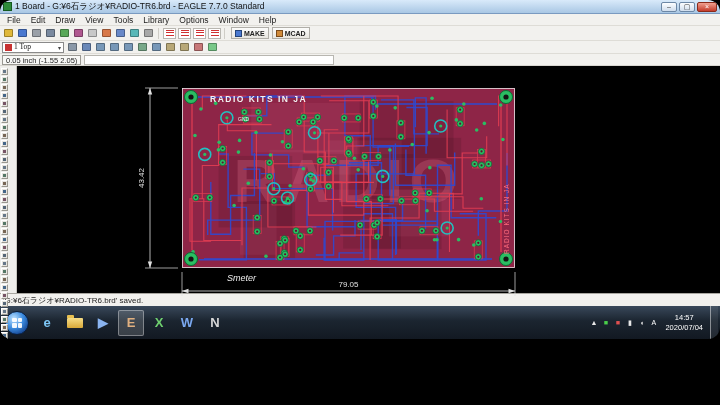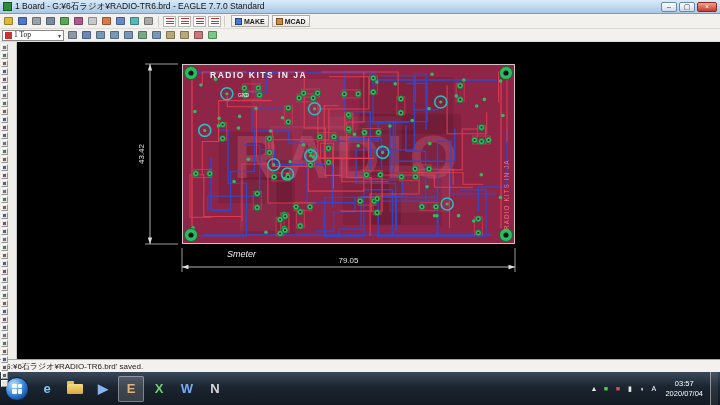--- a/index.html
+++ b/index.html
@@ -1,18 +1,18 @@
 <!DOCTYPE html>
 <html><head>
 <meta charset="utf-8">
 <style>
   html,body{margin:0;padding:0;background:#000;}
   *{box-sizing:border-box;}
-  #app{width:720px;height:405px;position:relative;font-family:"Liberation Sans",sans-serif;
-       display:flex;flex-direction:column;overflow:hidden;background:#000;}
+  #app{width:720px;height:339px;position:relative;font-family:"Liberation Sans",sans-serif;
+       display:flex;flex-direction:column;overflow:hidden;background:#000;border-radius:12px;}
 
   
   .titlebar{height:14px;flex:0 0 auto;background:linear-gradient(#d9eafa,#a9c7e4);
             display:flex;align-items:center;padding:0 2px;border-bottom:1px solid #7a9ac0;}
   .app-ico{width:9px;height:9px;background:#2e8b3a;border:1px solid #145a20;margin:0 3px 0 1px;flex:0 0 auto;}
   .title-text{font-size:8.5px;color:#111;white-space:nowrap;overflow:hidden;flex:1;}
   .win-controls{display:flex;gap:2px;margin-right:1px;}
   .win-btn{width:16px;height:10px;border:1px solid #6c87a5;border-radius:2px;
            background:linear-gradient(#fdfeff,#cfdded);font-size:7px;line-height:8px;text-align:center;color:#333;}
   .win-btn.close{width:20px;background:linear-gradient(#f0a090,#c43b2a);color:#fff;border-color:#8a2a1a;}
@@ -95,20 +95,31 @@
   <div class="titlebar">
     <span class="app-ico"></span>
     <span class="title-text">1 Board - G:¥6石ラジオ¥RADIO-TR6.brd - EAGLE 7.7.0 Standard</span>
     <span class="win-controls">
       <span class="win-btn">–</span>
       <span class="win-btn">▢</span>
       <span class="win-btn close">×</span>
     </span>
   </div>
 
+  <div class="menubar">
+      <div class="menu-item">File</div>
+      <div class="menu-item">Edit</div>
+      <div class="menu-item">Draw</div>
+      <div class="menu-item">View</div>
+      <div class="menu-item">Tools</div>
+      <div class="menu-item">Library</div>
+      <div class="menu-item">Options</div>
+      <div class="menu-item">Window</div>
+      <div class="menu-item">Help</div>
+    </div>
 
   <div class="toolbar-main">
     <span style="display:flex;gap:1px;align-items:center;">
         <span class="tb-icon">
           <span class="tb-glyph" style="background: rgb(224, 184, 58);"></span>
         </span>
         <span class="tb-icon">
           <span class="tb-glyph" style="background: rgb(74, 120, 208);"></span>
         </span>
         <span class="tb-icon">
@@ -201,20 +212,24 @@
         </span>
         <span class="tb-icon">
           <span class="tb-glyph" style="background: rgb(200, 120, 120);"></span>
         </span>
         <span class="tb-icon">
           <span class="tb-glyph" style="background: rgb(120, 200, 136);"></span>
         </span>
       </span>
   </div>
 
+  <div class="coordbar">
+    <span class="coord-box">0.05 inch (-1.55 2.05)</span>
+    <input class="cmd-input" style="">
+  </div>
 
   <div class="main">
     <div class="tool-palette">
         <span class="tool-btn">
           <span class="tool-dot" style="background: rgb(102, 119, 136);"></span>
         </span>
         <span class="tool-btn">
           <span class="tool-dot" style="background: rgb(85, 119, 102);"></span>
         </span>
         <span class="tool-btn">
@@ -710,19 +725,19 @@
       </span>
     <span class="tray">
         <span class="tray-ico" style="color: rgb(232, 232, 232);">▲</span>
         <span class="tray-ico" style="color: rgb(74, 208, 74);">■</span>
         <span class="tray-ico" style="color: rgb(224, 80, 80);">■</span>
         <span class="tray-ico" style="color: rgb(232, 232, 232);">▮</span>
         <span class="tray-ico" style="color: rgb(232, 232, 232);">◖</span>
         <span class="tray-ico" style="color: rgb(255, 255, 255);">A</span>
       </span>
     <span class="clock">
-      <span>03:57</span><br>
+      <span>14:57</span><br>
       <span>2020/07/04</span>
     </span>
     <span class="show-desktop"></span>
   </div>
 
 </div>
 
 </body></html>

